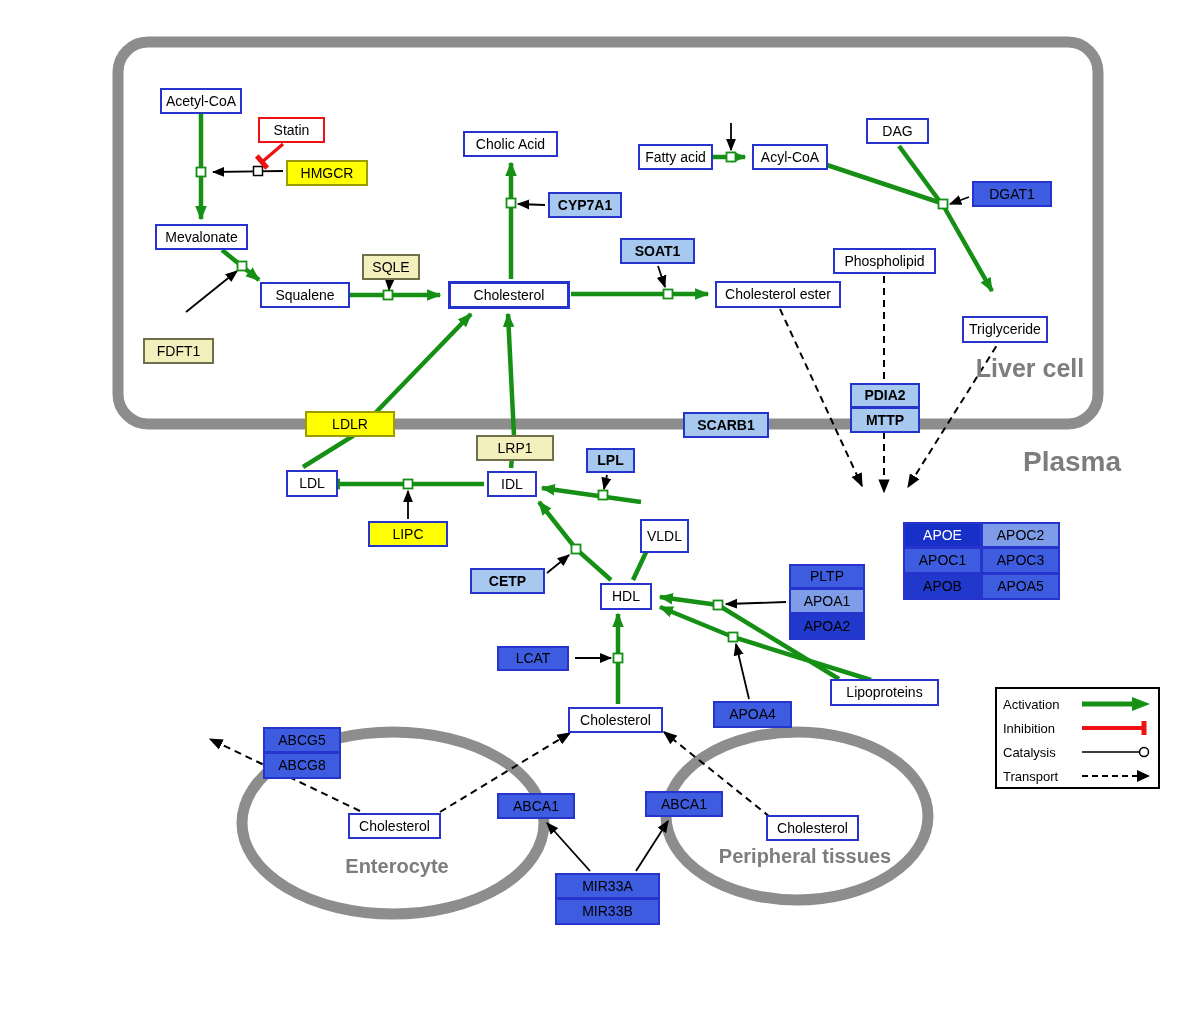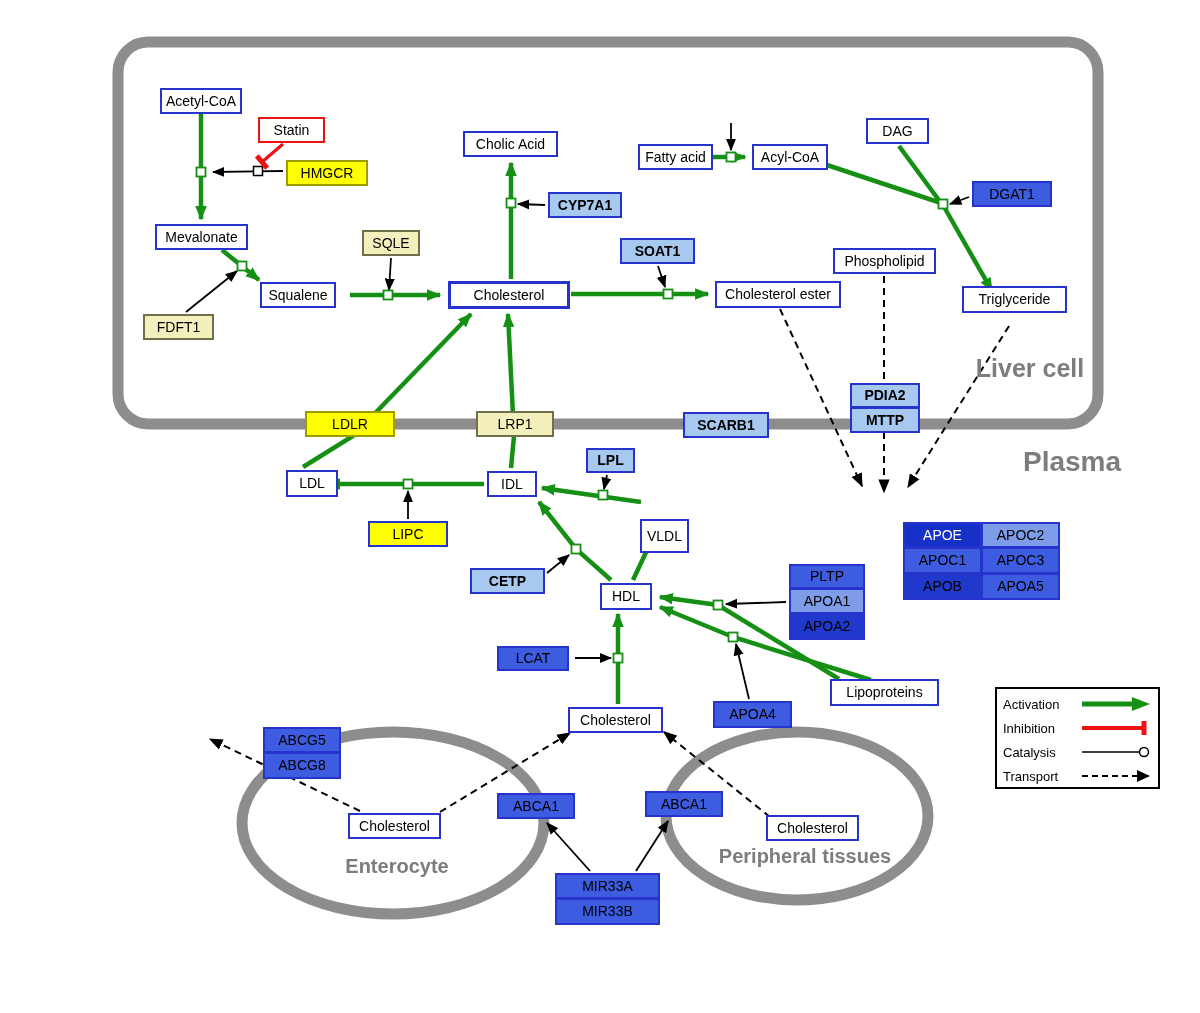--- a/index.html
+++ b/index.html
@@ -5,21 +5,21 @@
   html,body{margin:0;padding:0;background:#fff;font-family:"Liberation Sans",sans-serif;}
   #canvas{position:relative;width:1200px;height:1013px;background:#fff;overflow:hidden;}
   #edges{position:absolute;left:0;top:0;z-index:1;}
   .box{position:absolute;z-index:2;display:flex;align-items:center;justify-content:center;
        text-align:right;box-sizing:border-box;background:#fff;
        border:2px solid var(--node-border);font-size:14px;color:#000;line-height:1.05;padding:1px;}
   .v-thick{border-width:3px;}
   .v-red{border-color:var(--inhibition);}
   .v-yellow{background:var(--yellow);border-color:#9c9c00;}
   .v-yellow-b{background:var(--yellow);border-color:var(--node-border);}
-  .v-pale{background:var(--pale-yellow);border-color:#6f6f4a;}
+  .v-pale{background:var(--pale-yellow);border-color:#6f6f4a;margin-top:24px;}
   .v-lblue{background:var(--light-blue);font-weight:bold;}
   .v-mblue{background:var(--medium-blue);}
   .v-mblue-light{background:var(--medium-blue-light);}
   .v-mblue-dark{background:var(--medium-blue-dark);}
   .v-dblue{background:var(--dark-blue);color:#fff;}
   .region-label{position:absolute;z-index:2;color:#7d7d7d;font-weight:bold;text-align:center;}
   .legend{position:absolute;left:995px;top:687px;width:165px;height:102px;background:#fff;
           border:2px solid #000;z-index:3;box-sizing:border-box;padding:3px 6px;}
   .legend-row{display:flex;align-items:center;justify-content:space-between;height:24px;font-size:13px;color:#000;}
 </style>
@@ -105,32 +105,32 @@
     <rect x="728.5" y="632.5" width="9" height="9"></rect>
   </g>
 </svg>
 
 <div class="box" style="left:160px;top:88px;width:82px;height:26px">Acetyl-CoA</div>
 <div class="box v-red" style="left:258px;top:117px;width:67px;height:26px">Statin</div>
 <div class="box v-yellow" style="left:286px;top:160px;width:82px;height:26px">HMGCR</div>
 <div class="box" style="left:155px;top:224px;width:93px;height:26px">Mevalonate</div>
 <div class="box v-pale" style="left:362px;top:230px;width:58px;height:26px">SQLE</div>
 <div class="box v-pale" style="left:143px;top:314px;width:71px;height:26px">FDFT1</div>
-<div class="box" style="left:260px;top:282px;width:76px;height:26px">Squalene</div>
+<div class="box" style="left:260px;top:282px;width:90px;height:26px">Squalene</div>
 <div class="box v-thick" style="left:448px;top:281px;width:122px;height:28px">Cholesterol</div>
 <div class="box" style="left:463px;top:131px;width:95px;height:26px">Cholic Acid</div>
 <div class="box v-lblue" style="left:548px;top:192px;width:74px;height:26px">CYP7A1</div>
 <div class="box v-lblue" style="left:620px;top:238px;width:75px;height:26px">SOAT1</div>
 <div class="box" style="left:715px;top:281px;width:126px;height:27px">Cholesterol ester</div>
 <div class="box" style="left:638px;top:144px;width:75px;height:26px">Fatty acid</div>
 <div class="box" style="left:752px;top:144px;width:76px;height:26px">Acyl-CoA</div>
 <div class="box" style="left:866px;top:118px;width:63px;height:26px">DAG</div>
 <div class="box v-mblue" style="left:972px;top:181px;width:80px;height:26px">DGAT1</div>
 <div class="box" style="left:833px;top:248px;width:103px;height:26px">Phospholipid</div>
-<div class="box" style="left:962px;top:286px;width:105px;height:27px">Triglyceride</div>
+<div class="box" style="left:962px;top:316px;width:86px;height:27px">Triglyceride</div>
 <div class="box v-lblue" style="left:850px;top:383px;width:70px;height:25px">PDIA2</div>
 <div class="box v-lblue" style="left:850px;top:407px;width:70px;height:26px">MTTP</div>
 
 <div class="box v-yellow" style="left:305px;top:411px;width:90px;height:26px">LDLR</div>
 <div class="box v-pale" style="left:476px;top:411px;width:78px;height:26px">LRP1</div>
 <div class="box v-lblue" style="left:683px;top:412px;width:86px;height:26px">SCARB1</div>
 
 <div class="box" style="left:286px;top:470px;width:52px;height:27px">LDL</div>
 <div class="box" style="left:487px;top:471px;width:50px;height:26px">IDL</div>
 <div class="box v-lblue" style="left:586px;top:448px;width:49px;height:25px">LPL</div>

